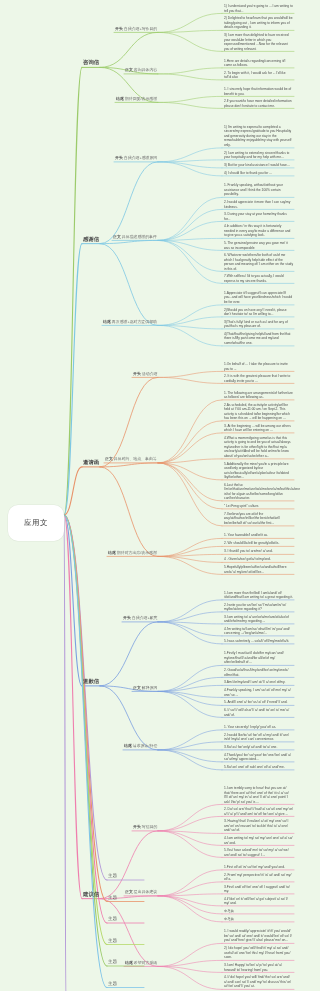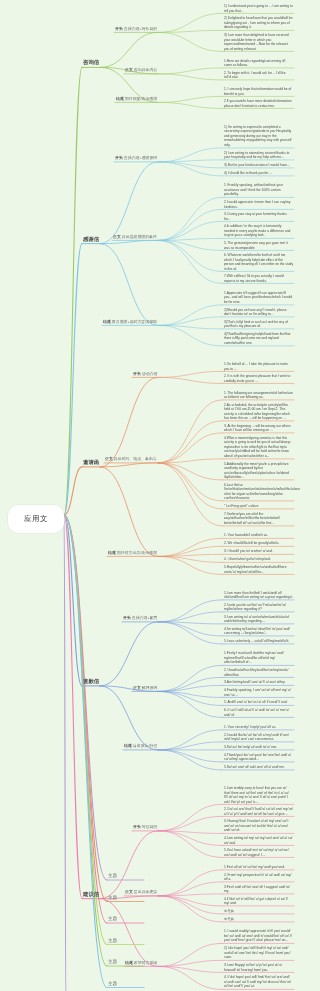--- a/index.html
+++ b/index.html
@@ -9,21 +9,21 @@
     font-family:"Liberation Sans","DejaVu Sans",sans-serif;
     overflow:hidden;position:relative;
   }
   #canvas{position:absolute;inset:0;width:300px;height:991px;}
   svg.links{position:absolute;left:0;top:0;width:300px;height:991px;pointer-events:none;}
 
   .node{position:absolute;box-sizing:border-box;}
 
   
   .root{
-    left:8px;top:505px;width:56px;height:28px;
+    left:8px;top:505px;width:56px;height:36px;
     background:#ffffff;border-radius:10px;
     display:flex;align-items:center;justify-content:center;
     font-size:7.5px;color:#3a3a3a;letter-spacing:.5px;
     box-shadow:0 0 0 .5px rgba(0,0,0,.06);
   }
 
   
   .l1{
     font-size:5.4px;font-weight:bold;color:#4a4a4a;
     white-space:nowrap;line-height:7px;

